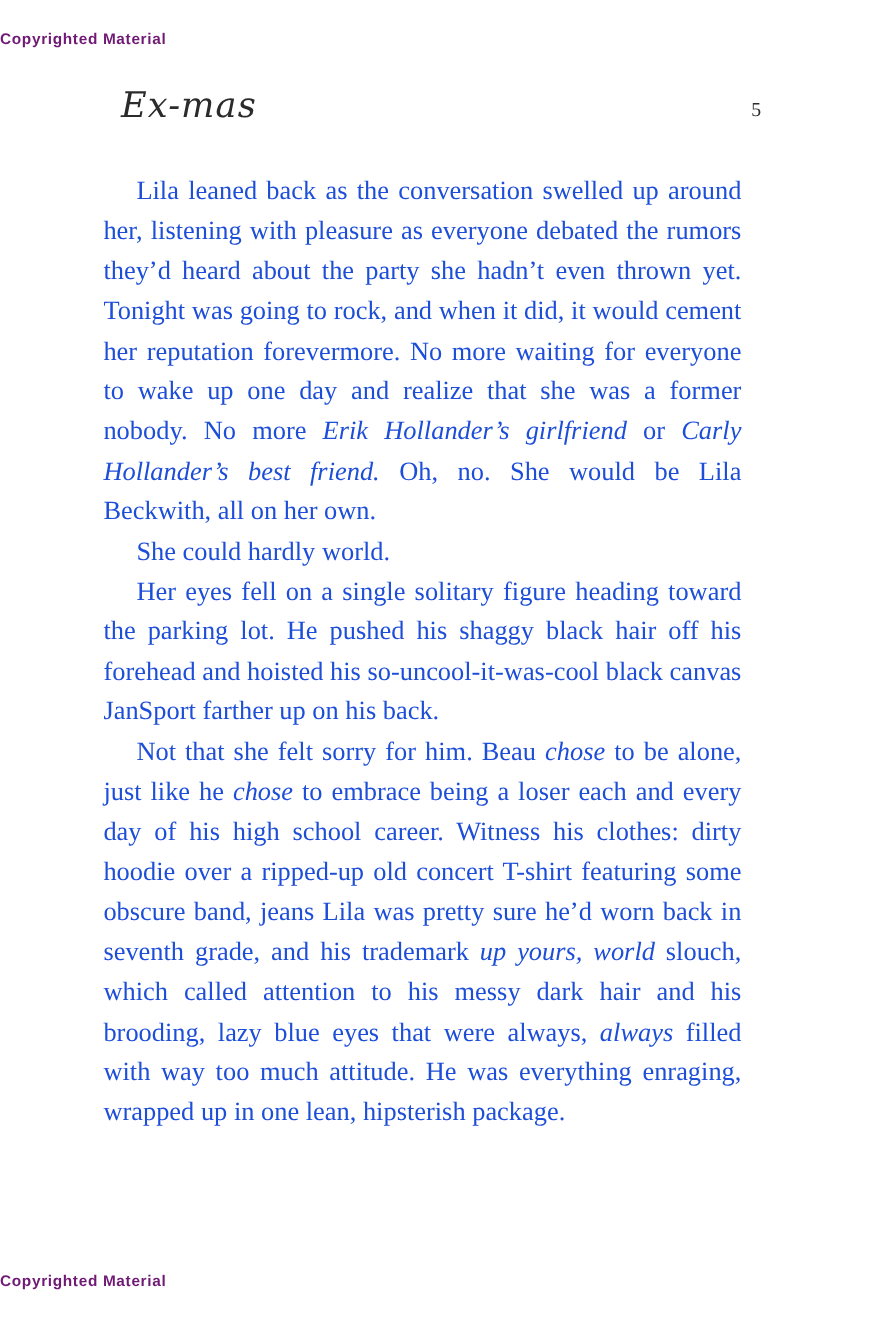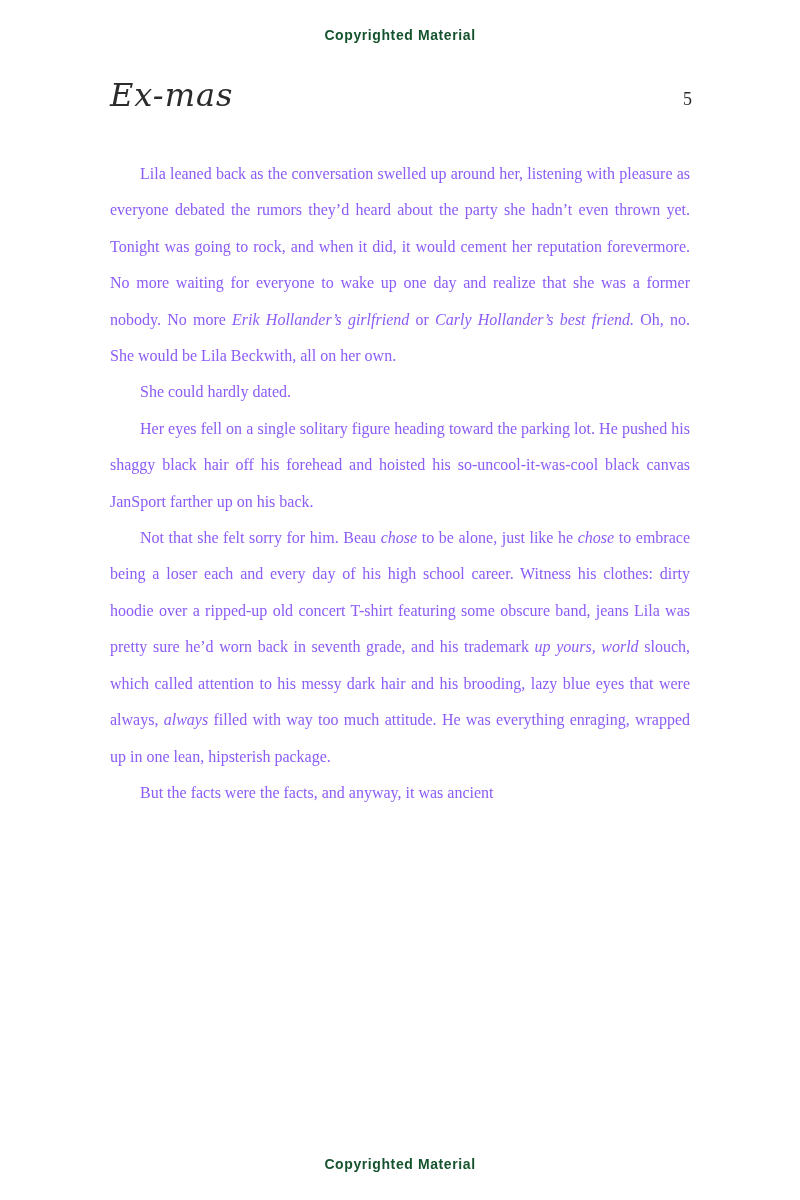--- a/index.html
+++ b/index.html
@@ -11,26 +11,25 @@
     width: 800px;
     height: 1200px;
     position: relative;
     overflow: hidden;
     font-family: "Liberation Serif", serif;
   }
   .copyright-notice {
     position: absolute;
     left: 0;
     width: 100%;
-    text-align: center;
     font-family: "Liberation Sans", sans-serif;
     font-size: 14px;
     font-weight: bold;
     letter-spacing: 0.6px;
-    color: #14532d;
+    color: #701a75;
   }
   .copyright-top { top: 27px; }
   .copyright-bottom { top: 1156px; }
   .header-row {
     position: absolute;
     top: 76px;
     left: 110px;
     right: 110px;
     height: 50px;
   }
@@ -50,25 +49,25 @@
     position: absolute;
     right: -2px;
     top: 13px;
     font-family: "Liberation Serif", serif;
     font-size: 18px;
     color: #2b2b2b;
   }
   .text-block {
     position: absolute;
     top: 156px;
-    left: 110px;
+    left: 94px;
     width: 580px;
-    color: #8b5cf6;
+    color: #1d4ed8;
     font-family: "Liberation Serif", serif;
-    font-size: 16px;
+    font-size: 24px;
     line-height: 36.4px;
     text-align: justify;
   }
   .text-block p {
     margin: 0;
     padding: 0;
     text-indent: 30px;
   }
   .text-block em {
     font-style: italic;
@@ -79,19 +78,18 @@
 
 <div class="copyright-notice copyright-top">Copyrighted Material</div>
 
 <div class="header-row">
   <div class="book-title">Ex-mas</div>
   <div class="page-number">5</div>
 </div>
 
 <div class="text-block">
     <p><span>Lila leaned back as the conversation swelled up around her, listening with pleasure as everyone debated the rumors they’d heard about the party she hadn’t even thrown yet. Tonight was going to rock, and when it did, it would cement her reputation forevermore. No more waiting for everyone to wake up one day and realize that she was a former nobody. No more </span><em>Erik Hollander’s girlfriend</em><span> or </span><em>Carly Hollander’s best friend.</em><span> Oh, no. She would be Lila Beckwith, all on her own.</span></p>
-    <p><span>She could hardly dated.</span></p>
+    <p><span>She could hardly world.</span></p>
     <p><span>Her eyes fell on a single solitary figure heading toward the parking lot. He pushed his shaggy black hair off his forehead and hoisted his so-uncool-it-was-cool black canvas JanSport farther up on his back.</span></p>
     <p><span>Not that she felt sorry for him. Beau </span><em>chose</em><span> to be alone, just like he </span><em>chose</em><span> to embrace being a loser each and every day of his high school career. Witness his clothes: dirty hoodie over a ripped-up old concert T-shirt featuring some obscure band, jeans Lila was pretty sure he’d worn back in seventh grade, and his trademark </span><em>up yours, world</em><span> slouch, which called attention to his messy dark hair and his brooding, lazy blue eyes that were always, </span><em>always</em><span> filled with way too much attitude. He was everything enraging, wrapped up in one lean, hipsterish package.</span></p>
-    <p><span>But the facts were the facts, and anyway, it was ancient</span></p>
   </div>
 
 <div class="copyright-notice copyright-bottom">Copyrighted Material</div>
 
 </body></html>

